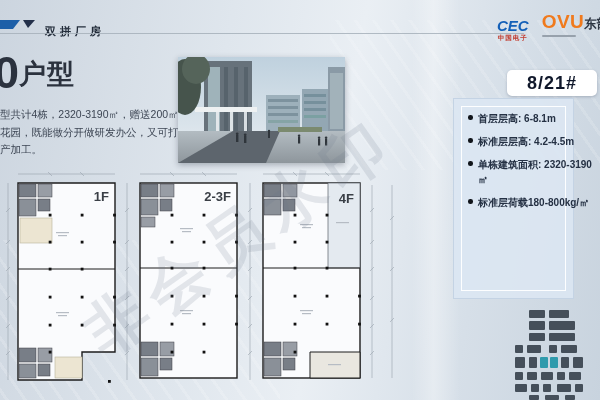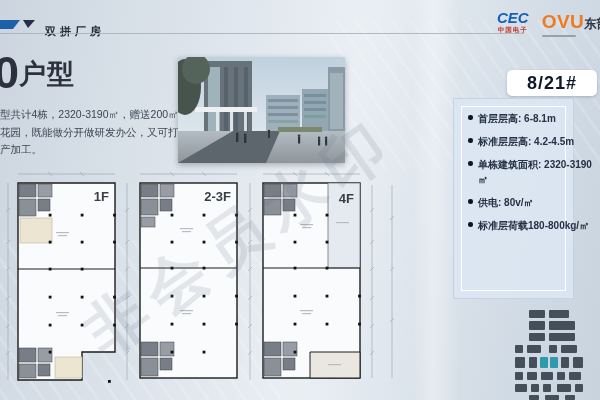--- a/index.html
+++ b/index.html
@@ -18,21 +18,21 @@
   .streak-tr{left:330px;top:20px;width:280px;height:150px;opacity:.4;}
   .glare-band{position:absolute;left:412px;top:0;width:48px;height:400px;
     background:linear-gradient(90deg,rgba(255,255,255,0) 0%,rgba(255,255,255,.35) 45%,rgba(255,255,255,0) 100%);}
 
   
   .flag-icon{position:absolute;left:0;top:19px;width:38px;height:12px;}
   .header-title{position:absolute;left:45px;top:24px;font-size:11px;font-weight:700;
     letter-spacing:4px;color:#222c3a;}
   .header-rule{position:absolute;left:0;top:33px;width:524px;height:1px;background:#a6b0ba;opacity:.85;}
   .brand{position:absolute;left:497px;top:8px;width:103px;height:28px;display:flex;align-items:flex-start;}
-  .cec-block{display:flex;flex-direction:column;align-items:center;margin-top:2px;}
+  .cec-block{display:flex;flex-direction:column;align-items:center;margin-top:10px;}
   .cec-word{font-size:15px;font-weight:800;font-style:italic;color:#1460b8;line-height:1;}
   .cec-sub{font-size:6.5px;color:#c23b2e;letter-spacing:1px;margin-top:1px;font-weight:700;}
   .brand-sep{width:1px;height:20px;background:#aab4be;margin:3px 6px 0 7px;}
   .ovu-block{display:flex;flex-direction:column;margin-top:3px;}
   .ovu-row{display:flex;align-items:baseline;white-space:nowrap;}
   .ovu-word{font-size:19px;font-weight:800;color:#f07a1d;letter-spacing:.5px;}
   .ovu-name{font-size:12.5px;font-weight:700;color:#2c3542;margin-left:0;}
   .ovu-caption{width:34px;height:2px;background:#97a1ac;margin-top:2px;border-radius:1px;}
 
   
@@ -187,21 +187,20 @@
   <div class="unit-badge">
     <span>8/21#</span>
   </div>
 
   <aside class="spec-panel">
     <div class="panel-inner"></div>
     <ul class="spec-list">
       <li><span class="dot"></span><span>首层层高: 6-8.1m</span></li>
       <li><span class="dot"></span><span>标准层层高: 4.2-4.5m</span></li>
       <li><span class="dot"></span><span>单栋建筑面积: 2320-3190 ㎡</span></li>
-      <li><span class="dot"></span><span>供电: 80v/㎡</span></li>
       <li><span class="dot"></span><span>标准层荷载180-800kg/㎡</span></li>
     </ul>
   </aside>
 
   <svg class="plans-layer" viewBox="0 0 445 240">
     <g stroke="#98a2ac" stroke-width="0.6">
 
       <line x1="18" y1="14" x2="115" y2="14"></line>
         <line x1="140" y1="14" x2="237" y2="14"></line>
         <line x1="263" y1="14" x2="360" y2="14"></line>

